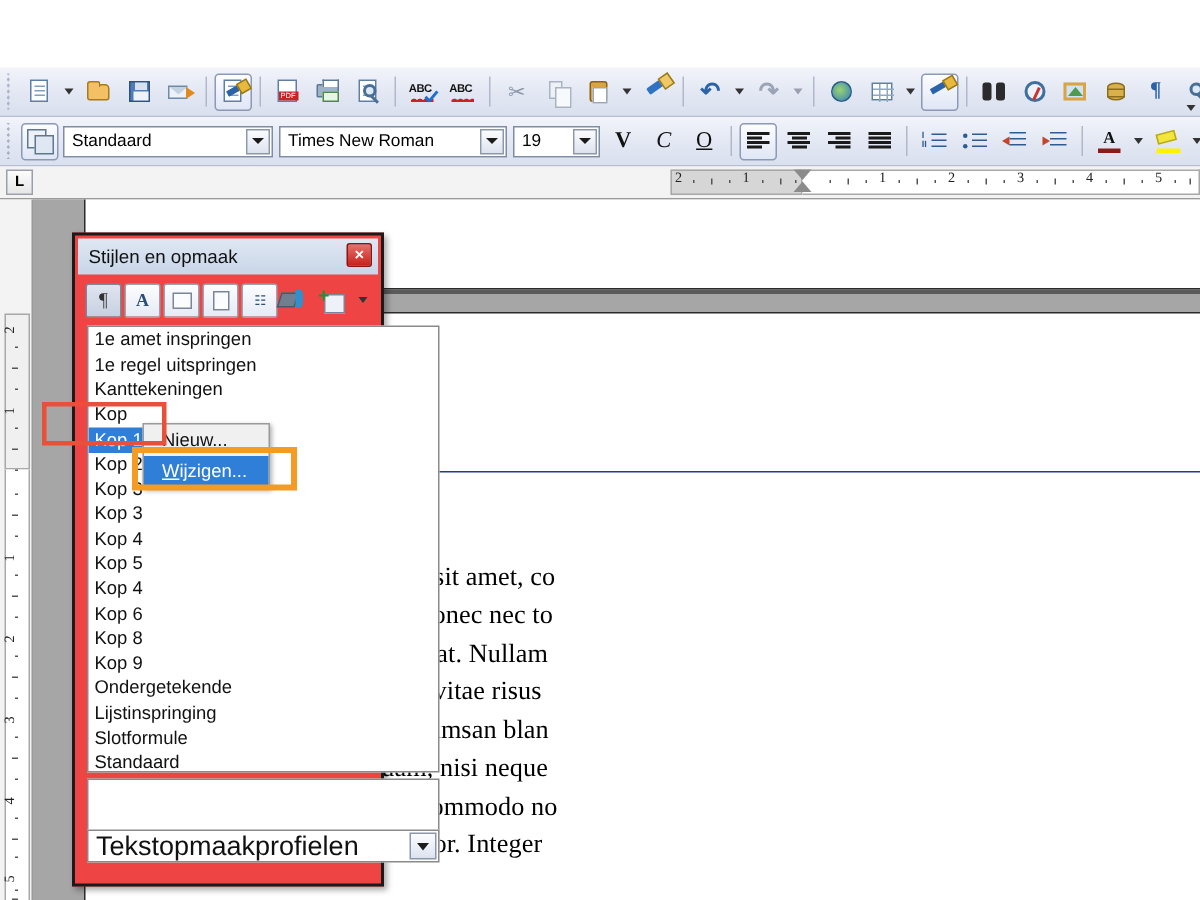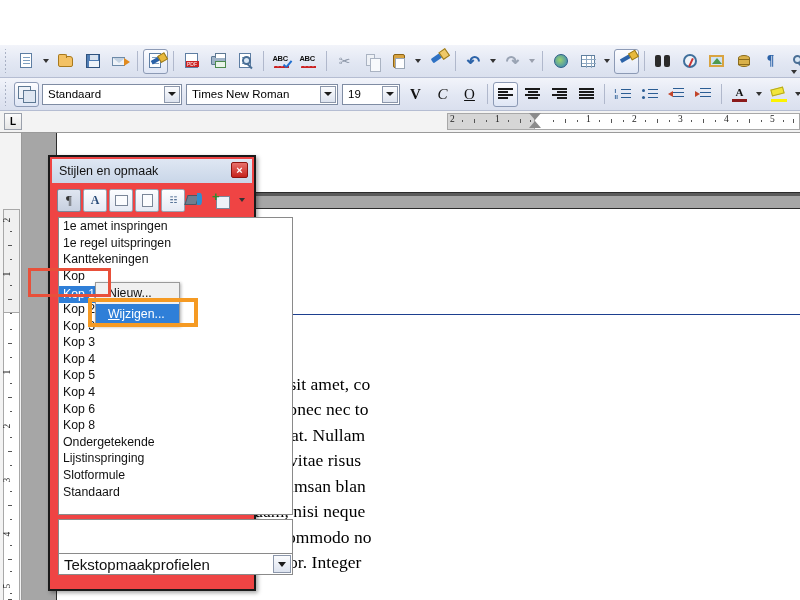--- a/index.html
+++ b/index.html
@@ -268,21 +268,21 @@
   .listrow-wrap { height:16.6px; }
 
   .dlg-bottom-box {
     position:absolute; left:8px; top:362px; width:235px; height:48px;
     background:#ffffff; border:1px solid #8a8a8a;
   }
   .dlg-combo {
     position:absolute; left:8px; top:396px; width:235px; height:22px;
     background:#fff; border:1px solid #8a8a8a; display:flex; align-items:center;
   }
-  .dlg-combo .val { font-size:15px; padding-left:5px; color:#111; }
+  .dlg-combo .val { font-size:18px; padding-left:5px; color:#111; }
   .dlg-combo .dd {
     position:absolute; right:1px; top:1px; width:18px; height:18px;
     background:linear-gradient(to bottom,#fbfcfe,#dde3ef); border:1px solid #8c97ab;
     display:flex; align-items:center; justify-content:center;
   }
   .dlg-combo .dd i { width:0;height:0;border-left:4px solid transparent;border-right:4px solid transparent;border-top:5px solid #1b1b1b; font-style:normal;}
 
   
   .ctxmenu {
     position:absolute; left:95px; top:282px; width:85px; height:44px;
@@ -726,20 +726,23 @@
         <div class="listrow-wrap">
           <div class="listrow">Kop 4</div>
         </div>
         <div class="listrow-wrap">
           <div class="listrow">Kop 6</div>
         </div>
         <div class="listrow-wrap">
           <div class="listrow">Kop 8</div>
         </div>
         <div class="listrow-wrap">
+          <div class="listrow">Kop 9</div>
+        </div>
+        <div class="listrow-wrap">
           <div class="listrow">Ondergetekende</div>
         </div>
         <div class="listrow-wrap">
           <div class="listrow">Lijstinspringing</div>
         </div>
         <div class="listrow-wrap">
           <div class="listrow">Slotformule</div>
         </div>
         <div class="listrow-wrap">
           <div class="listrow">Standaard</div>

